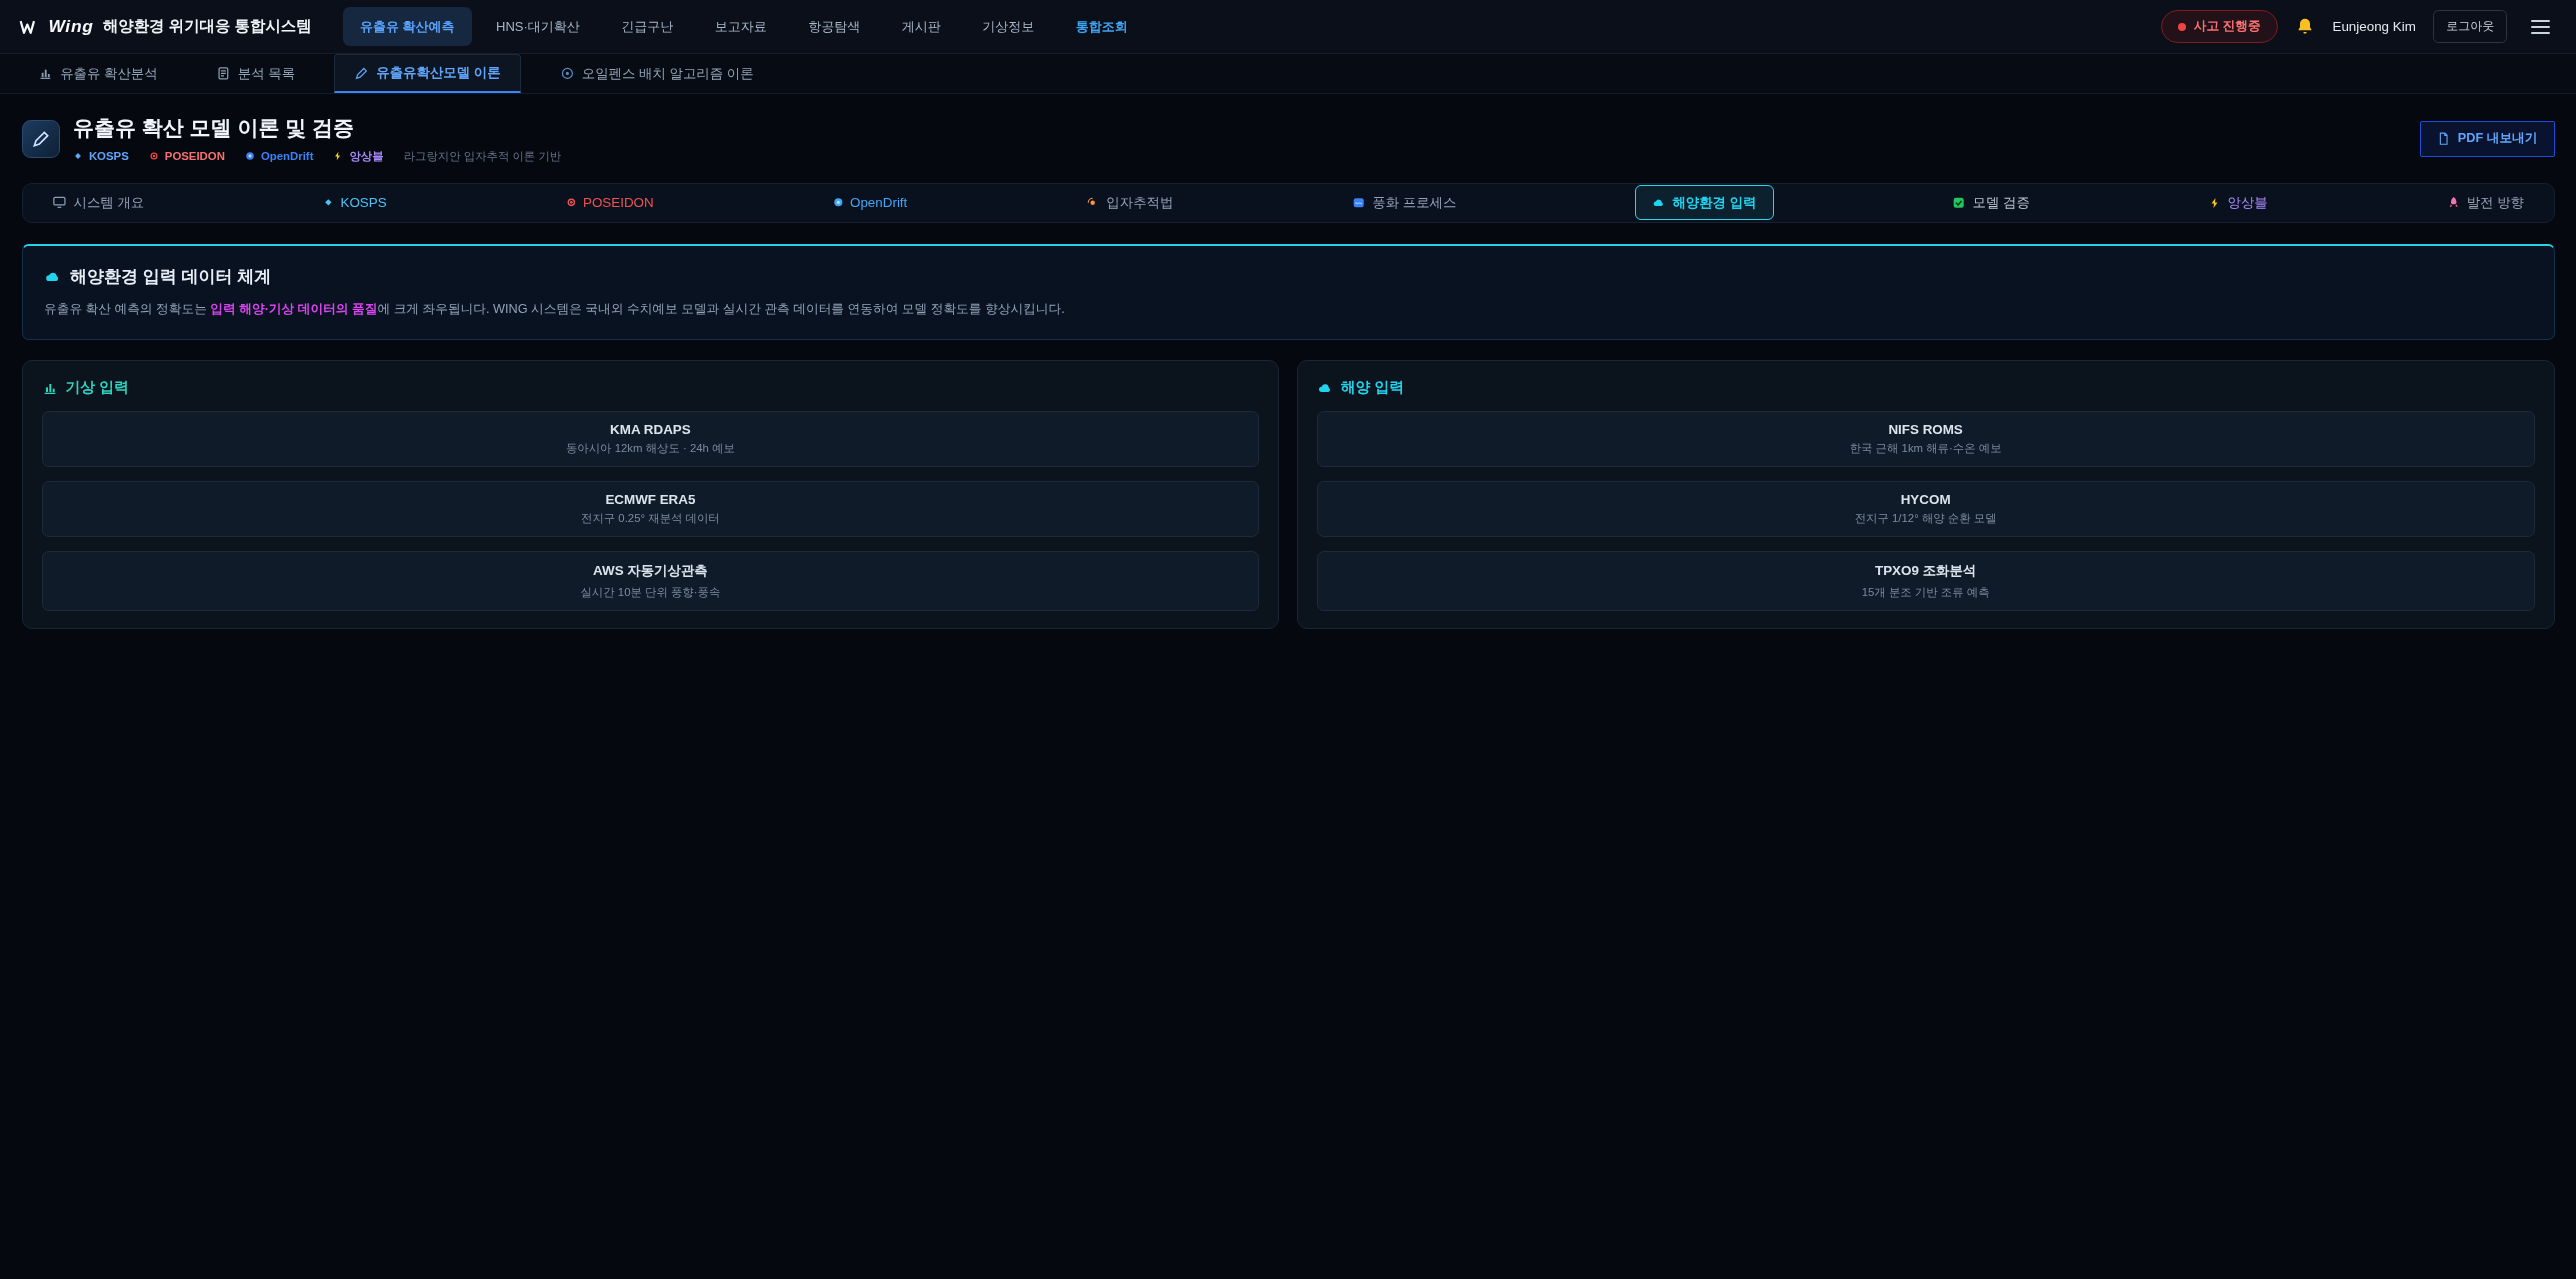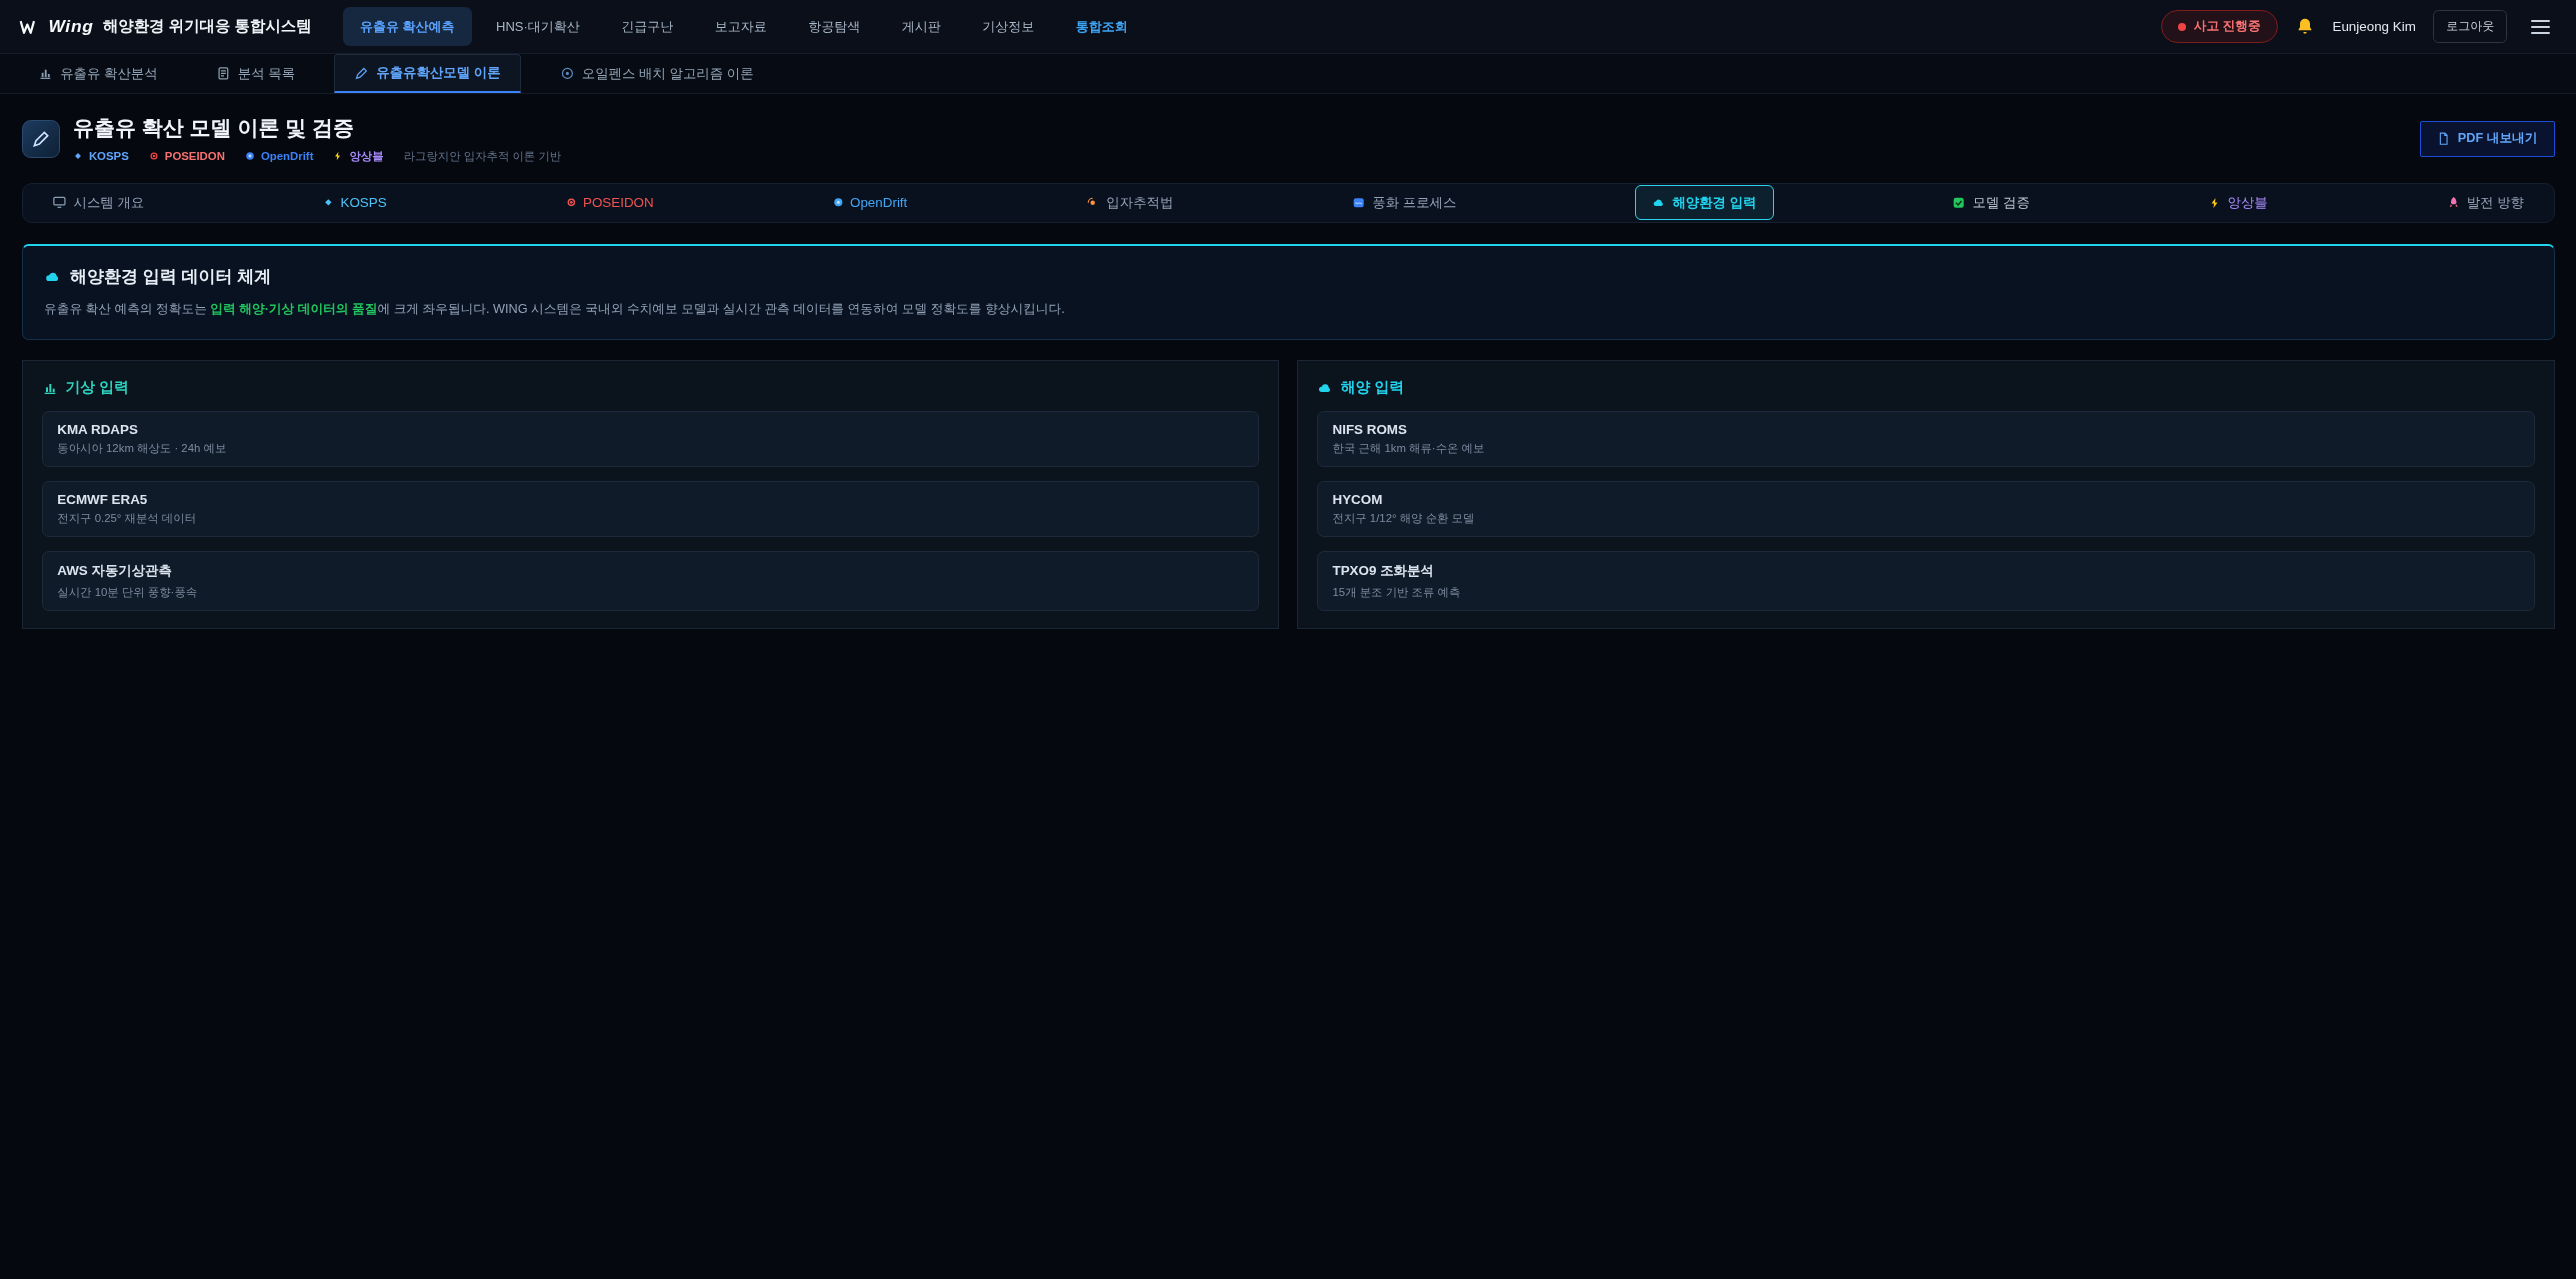--- a/index.html
+++ b/index.html
@@ -58,25 +58,25 @@
   .stab.c-cyan{color:#4fc3f7}.stab.c-red{color:#ef5350}.stab.c-blue{color:#42a5f5}
   .stab.c-purple{color:#a78bfa}.stab.c-light{color:#b9c5d2}
   .stab.active{border:0.7px solid #2dd4ee;background:rgba(34,211,238,.08);
     color:#22d3ee;border-radius:6px;padding:7.4px 16px;font-weight:bold;}
 
   
   .intro-card{margin-top:21.5px;background:#081220;border:0.7px solid #153149;
     border-top:2.7px solid #22d3ee;border-radius:6.7px;padding:19px 21.5px;}
   .intro-title{display:flex;align-items:center;gap:8.7px;font-size:17px;font-weight:bold;color:#e7eef6;margin-bottom:12px;}
   .intro-text{font-size:12.7px;color:#94a3b8;line-height:1.55;}
-  .intro-text .hl{color:#22c55e;font-weight:bold;}
+  .intro-text .hl{color:#d946ef;font-weight:bold;}
 
   
   .cards-row{display:flex;gap:17.4px;margin-top:20px;}
-  .card{flex:1;background:#0b131d;border:0.7px solid #1a2634;border-radius:0;padding:17.4px 19px;}
+  .card{flex:1;background:#0b131d;border:0.7px solid #1a2634;border-radius:10px;padding:17.4px 19px;text-align:center;}
   .card-title{display:flex;align-items:center;gap:8px;font-size:14.8px;font-weight:bold;margin-bottom:13.4px;}
   .card-title.t-weather{color:#2dd4bf}.card-title.t-ocean{color:#22d3ee}
   .row-item{background:#101b29;border:0.7px solid #1d2a3a;border-radius:6.7px;
     padding:10px 14.8px;margin-bottom:13.4px;}
   .row-item:last-child{margin-bottom:0;}
   .row-name{font-size:13.4px;font-weight:bold;color:#dbe4ee;margin-bottom:4.7px;}
   .row-desc{font-size:11.4px;color:#7b8b9e;}
 </style>
 </head>
 <body>

